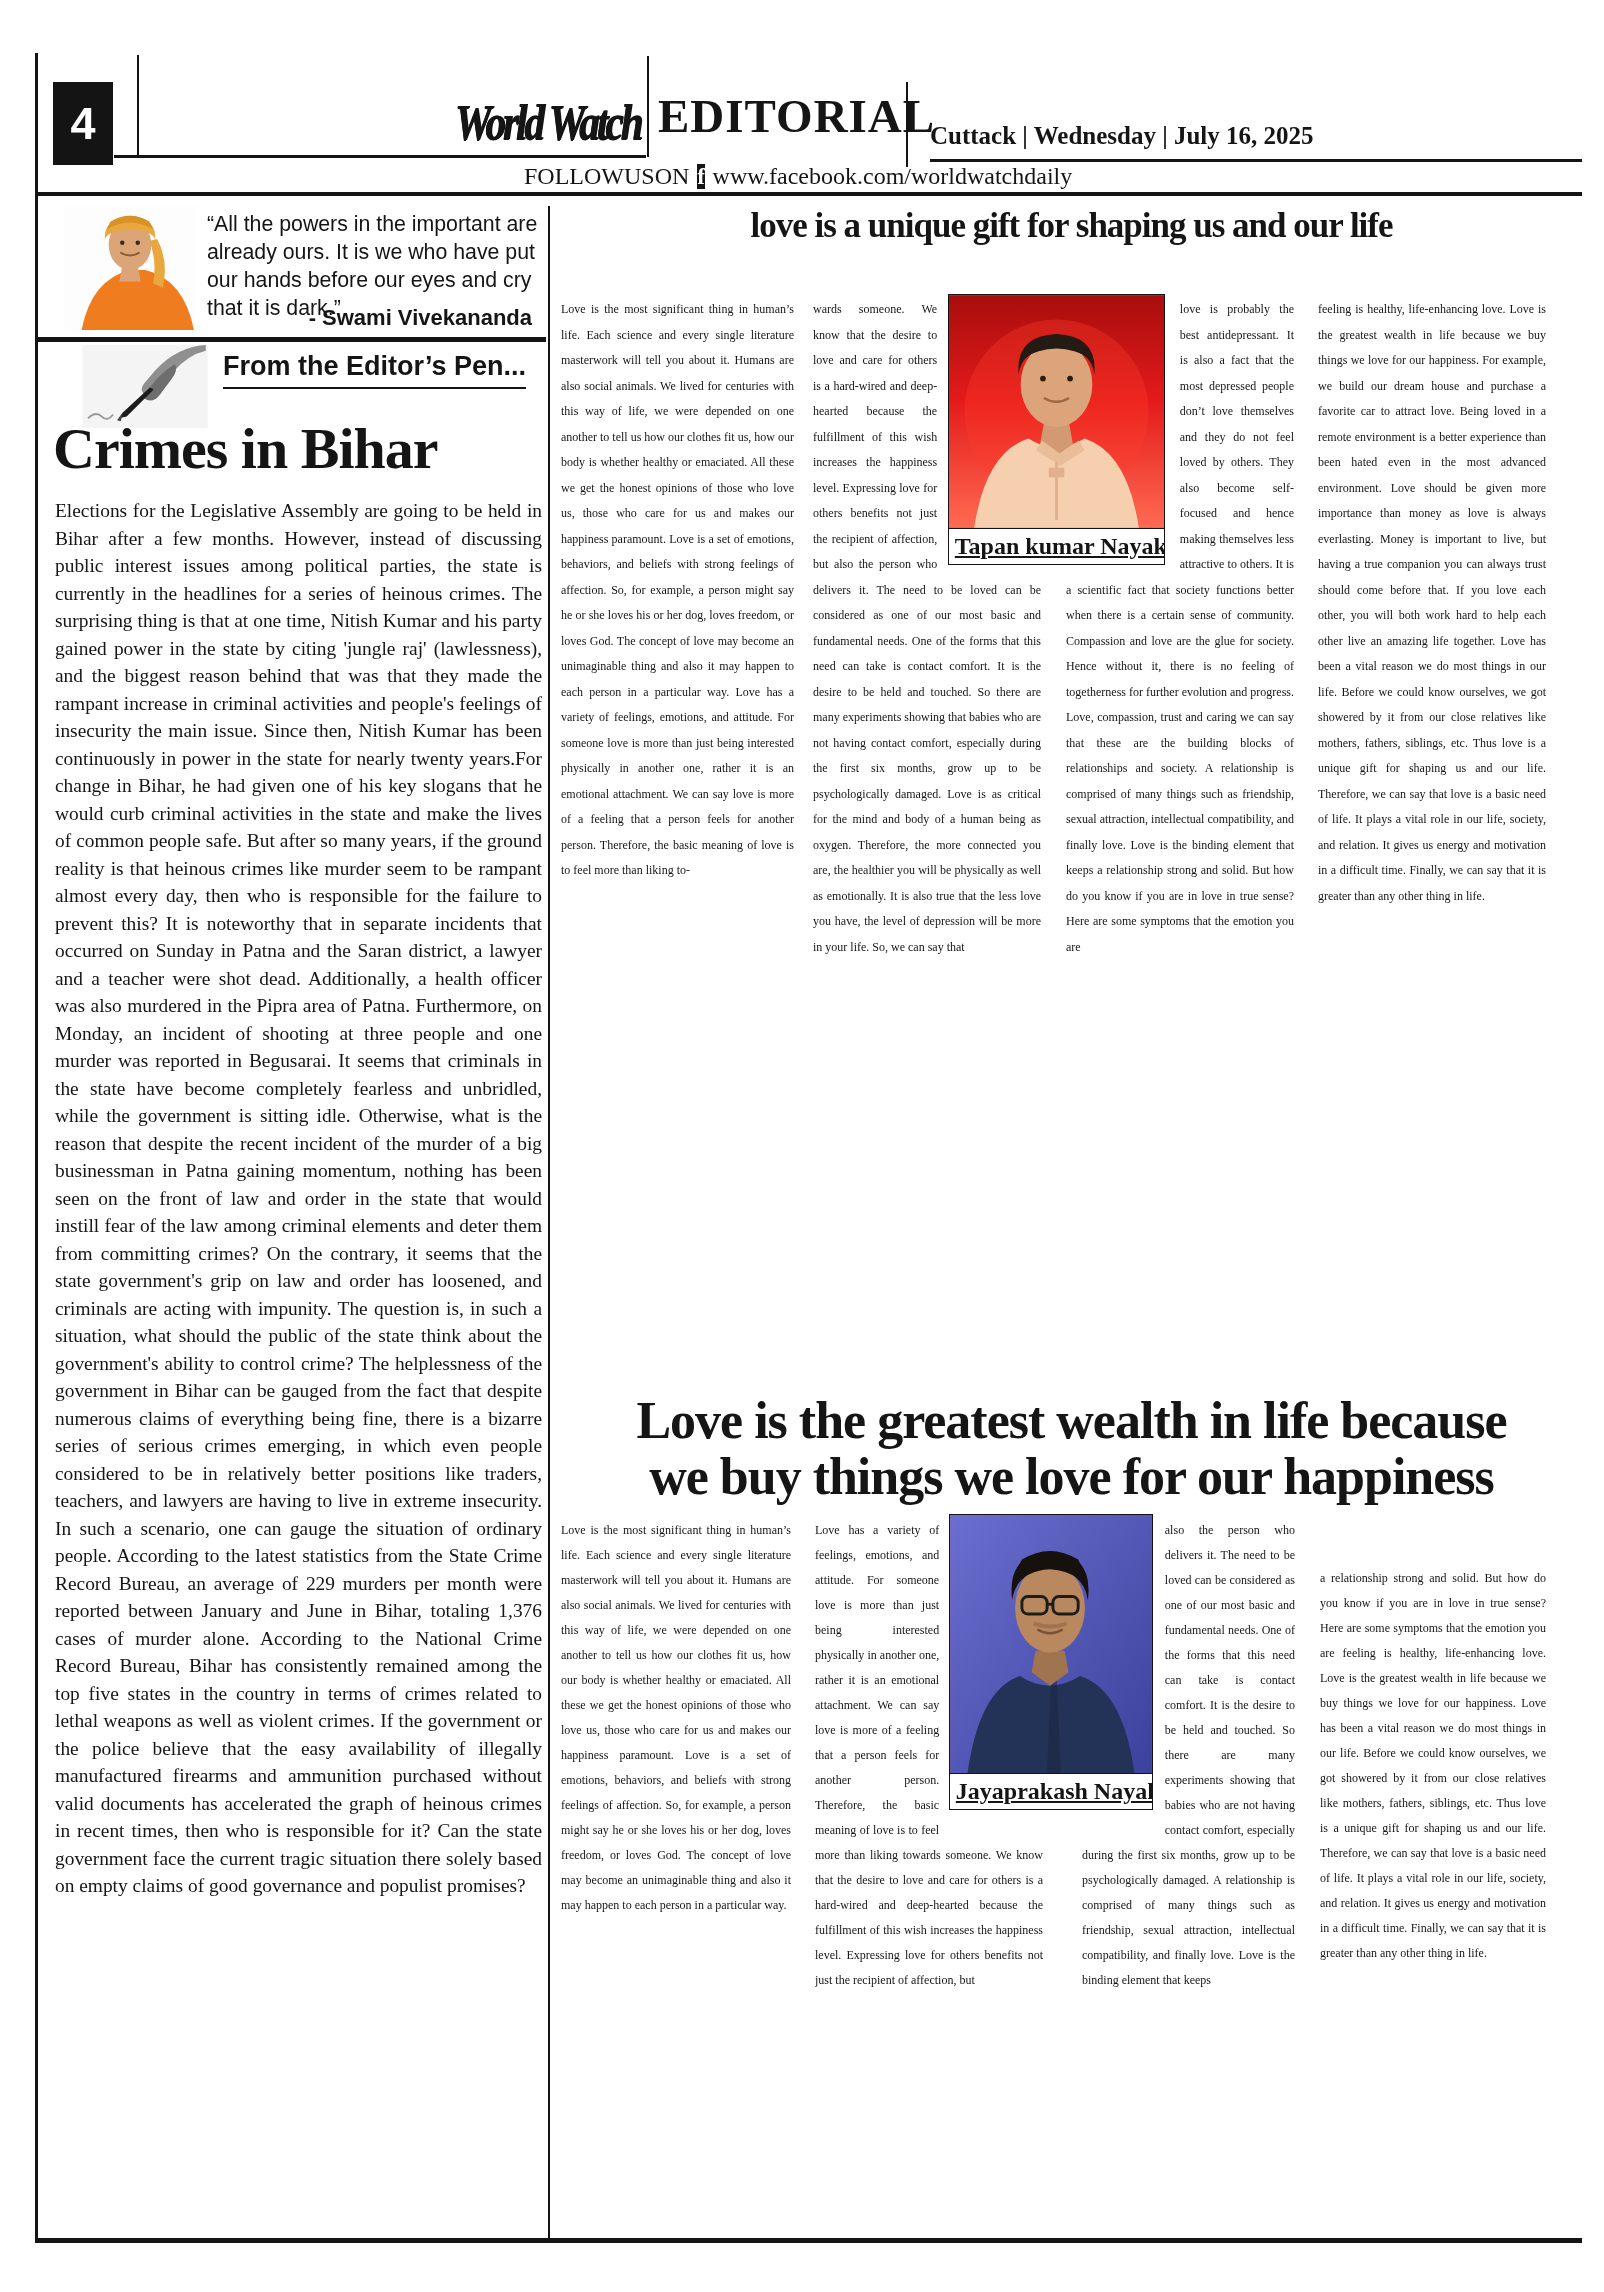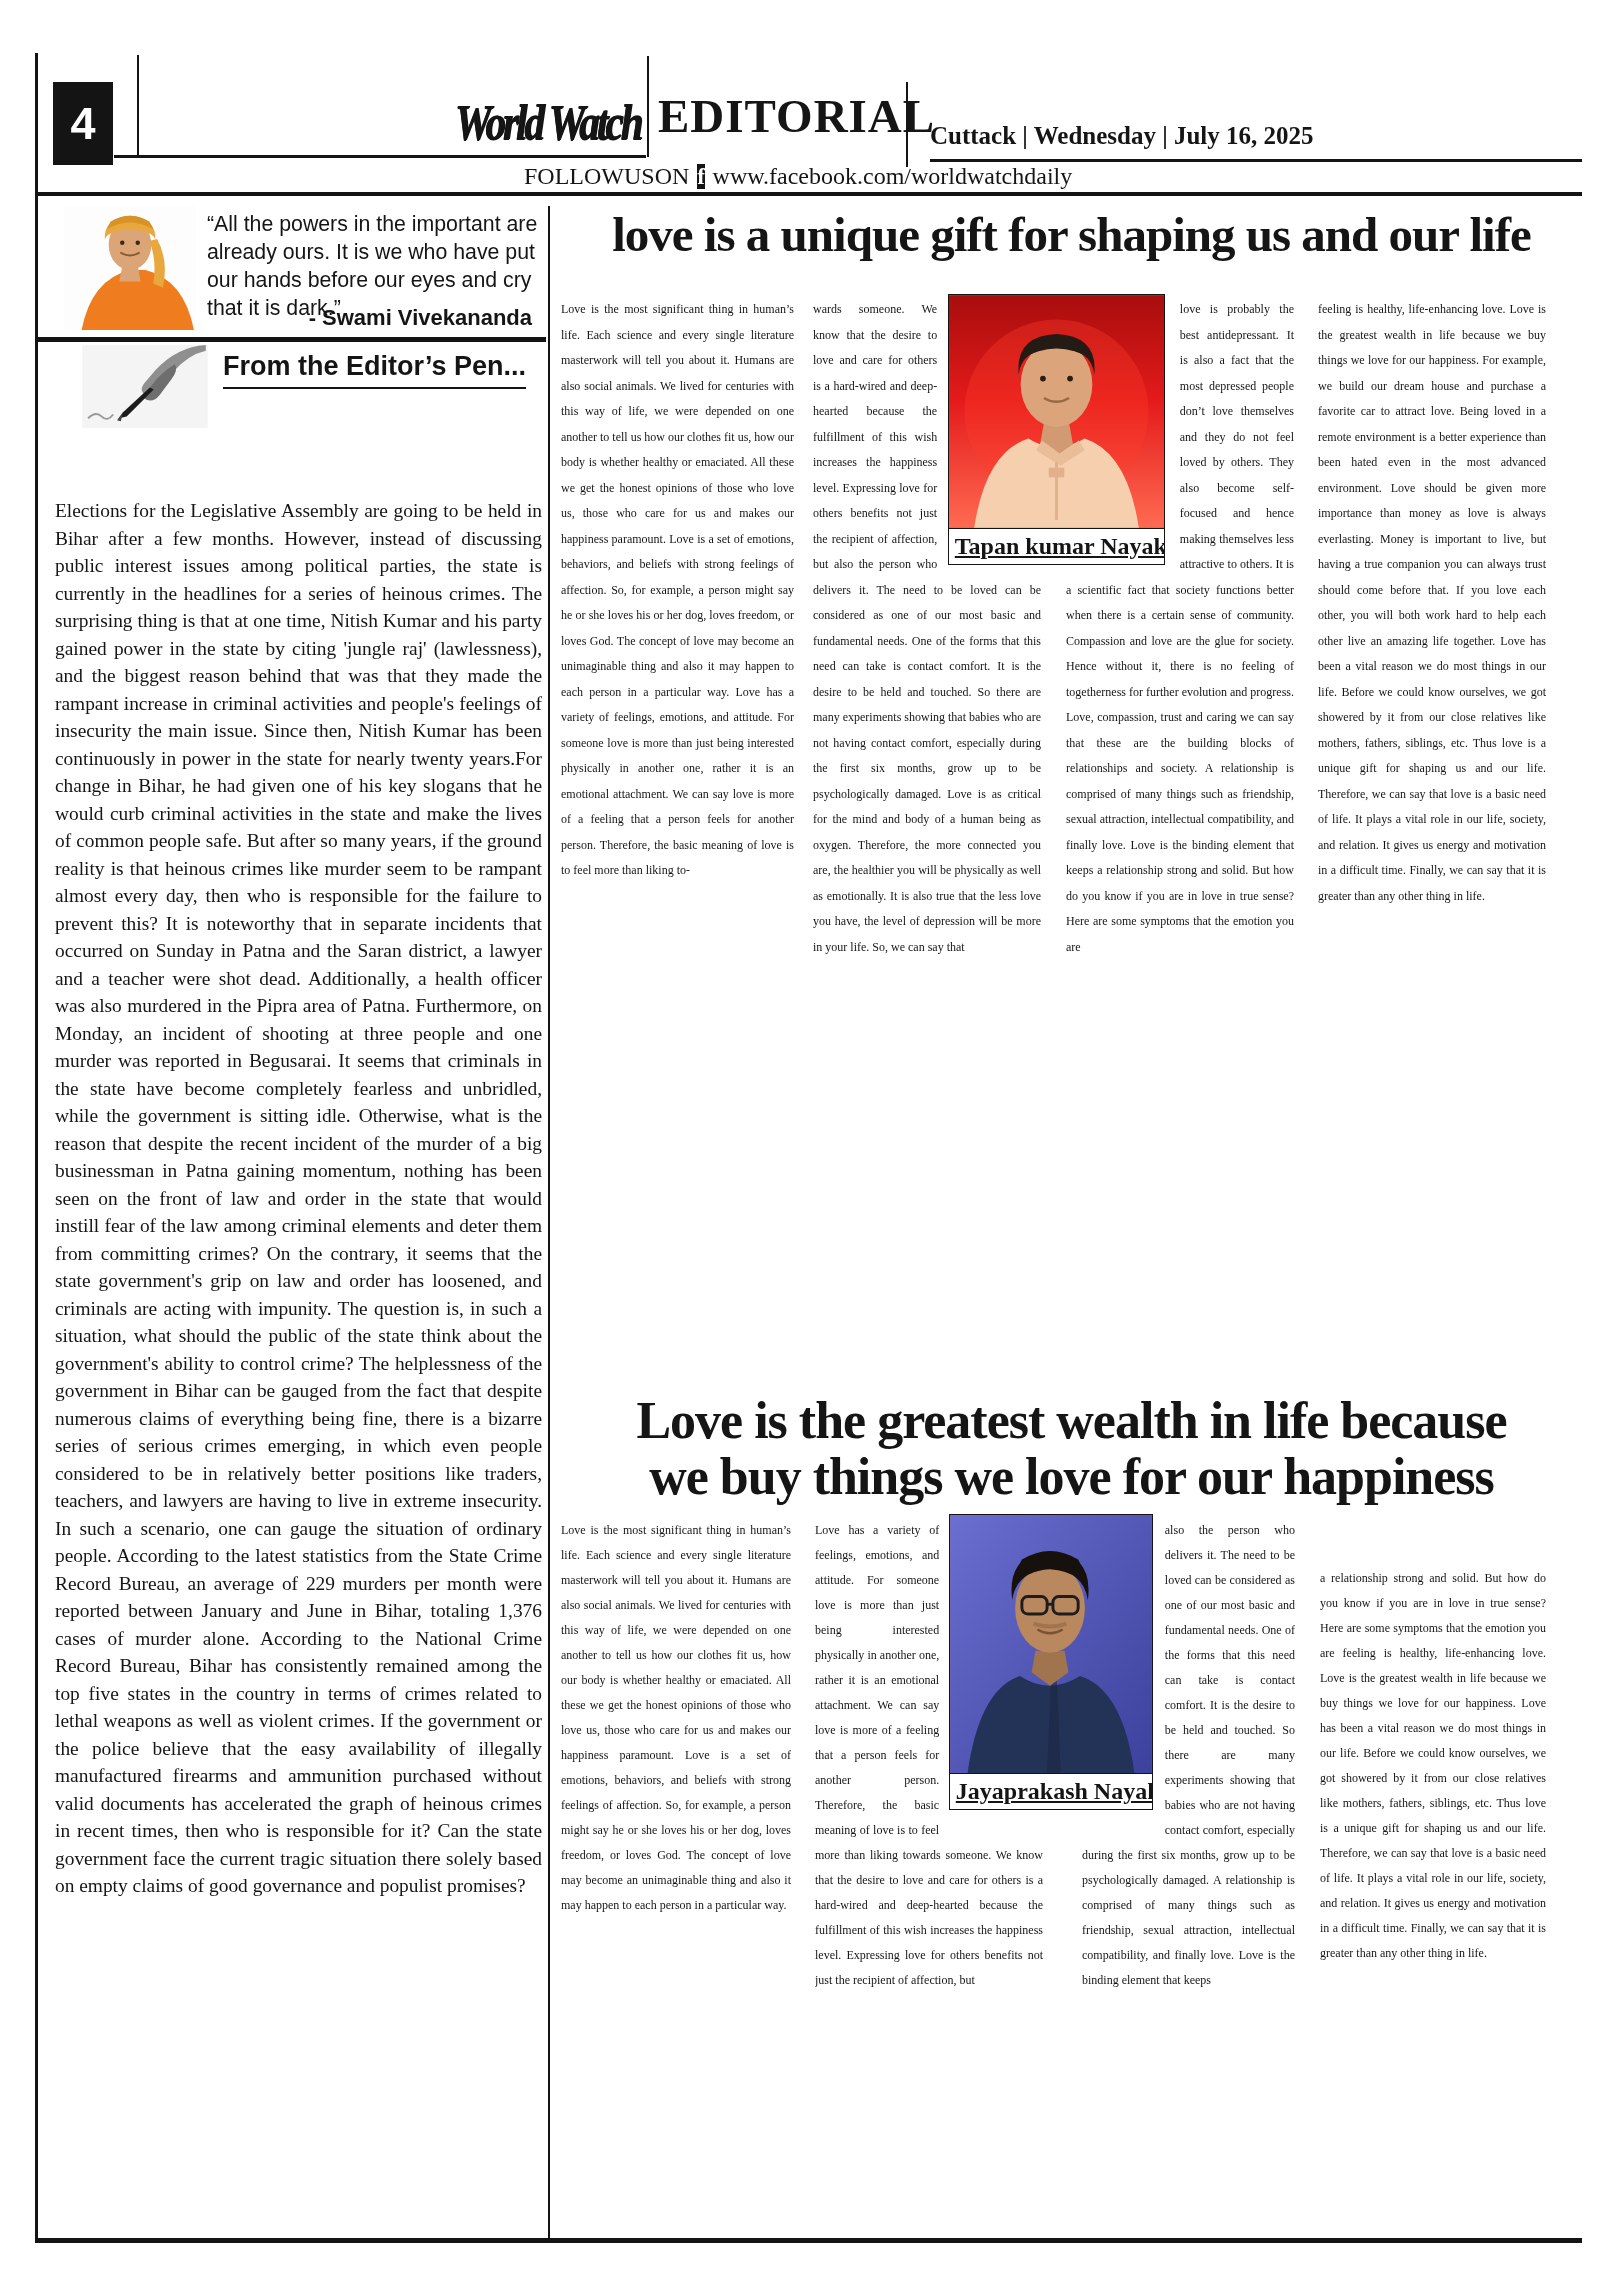--- a/index.html
+++ b/index.html
@@ -23,21 +23,21 @@
   .quotetext{position:absolute;left:207px;top:210px;width:338px;font-family:"Liberation Sans",sans-serif;
              font-size:21.3px;line-height:28px;}
   .quoteattr{position:absolute;left:207px;top:305px;width:325px;text-align:right;font-family:"Liberation Sans",sans-serif;
              font-weight:bold;font-size:22px;}
   .kicker{position:absolute;left:223px;top:351px;font-family:"Liberation Sans",sans-serif;font-weight:bold;
           font-size:27px;border-bottom:2.9px solid #141414;padding-bottom:4.9px;white-space:nowrap;}
   .edheadline{position:absolute;left:53px;top:415px;width:491px;font-weight:bold;font-size:58px;letter-spacing:-1px;}
   .edbody{position:absolute;left:55px;top:497px;width:487px;height:1718px;font-size:19.4px;line-height:27.5px;
           text-align:justify;overflow:hidden;}
   
-  .h1line{position:absolute;left:561px;top:206px;width:1021px;text-align:center;font-weight:bold;font-size:49px;
+  .h1line{position:absolute;left:561px;top:206px;width:1021px;text-align:center;font-weight:bold;font-size:35px;
           letter-spacing:-1px;white-space:nowrap;}
   .h2block{position:absolute;left:561px;top:1393px;width:1021px;text-align:center;font-weight:bold;
            font-size:52px;line-height:56px;letter-spacing:-1px;}
   .artbox{position:absolute;left:561px;width:985px;}
   .col{position:absolute;top:0;font-size:12px;line-height:25.5px;text-align:justify;overflow:hidden;}
   .a2 .col{line-height:25px;}
   .spacer-r{float:right;margin-left:6.8px;}
   .spacer-l{float:left;margin-right:6.8px;}
   
   .photo{position:absolute;border:1.9px solid #141414;background:#ef4444;text-decoration:underline;}
@@ -97,20 +97,21 @@
     <svg width="126" height="83" viewBox="0 0 130 86">
       <rect width="130" height="86" fill="#f4f4f4"></rect>
       <path d="M128 0 q-30 2 -52 26 l-12 14 q-6 8 2 12 q8 2 14 -6 l14 -18 q16 -18 34 -22z" fill="#8f8f8f"></path>
       <path d="M96 20 q-14 8 -26 24 l-8 10 q10 8 18 -2 l12 -16 q8 -10 4 -16z" fill="#6e6e6e"></path>
       <path d="M70 44 L42 70 l-4 6 l8 -2 l28 -28z" fill="#1c1c1c"></path>
       <path d="M42 70 l-6 8 l4 1 z" fill="#444"></path>
       <path d="M6 76 q8 -8 14 -2 q6 6 12 -2" stroke="#9a9a9a" stroke-width="2" fill="none"></path>
     </svg>
   </div>
   <div class="kicker">From the Editor’s Pen...</div>
+  <div class="edheadline">Crimes in Bihar</div>
   <div class="edbody">Elections for the Legislative Assembly are going to be held in Bihar after a few months. However, instead of discussing public interest issues among political parties, the state is currently in the headlines for a series of heinous crimes. The surprising thing is that at one time, Nitish Kumar and his party gained power in the state by citing 'jungle raj' (lawlessness), and the biggest reason behind that was that they made the rampant increase in criminal activities and people's feelings of insecurity the main issue. Since then, Nitish Kumar has been continuously in power in the state for nearly twenty years.For change in Bihar, he had given one of his key slogans that he would curb criminal activities in the state and make the lives of common people safe. But after so many years, if the ground reality is that heinous crimes like murder seem to be rampant almost every day, then who is responsible for the failure to prevent this? It is noteworthy that in separate incidents that occurred on Sunday in Patna and the Saran district, a lawyer and a teacher were shot dead. Additionally, a health officer was also murdered in the Pipra area of Patna. Furthermore, on Monday, an incident of shooting at three people and one murder was reported in Begusarai. It seems that criminals in the state have become completely fearless and unbridled, while the government is sitting idle. Otherwise, what is the reason that despite the recent incident of the murder of a big businessman in Patna gaining momentum, nothing has been seen on the front of law and order in the state that would instill fear of the law among criminal elements and deter them from committing crimes? On the contrary, it seems that the state government's grip on law and order has loosened, and criminals are acting with impunity. The question is, in such a situation, what should the public of the state think about the government's ability to control crime? The helplessness of the government in Bihar can be gauged from the fact that despite numerous claims of everything being fine, there is a bizarre series of serious crimes emerging, in which even people considered to be in relatively better positions like traders, teachers, and lawyers are having to live in extreme insecurity. In such a scenario, one can gauge the situation of ordinary people. According to the latest statistics from the State Crime Record Bureau, an average of 229 murders per month were reported between January and June in Bihar, totaling 1,376 cases of murder alone. According to the National Crime Record Bureau, Bihar has consistently remained among the top five states in the country in terms of crimes related to lethal weapons as well as violent crimes. If the government or the police believe that the easy availability of illegally manufactured firearms and ammunition purchased without valid documents has accelerated the graph of heinous crimes in recent times, then who is responsible for it? Can the state government face the current tragic situation there solely based on empty claims of good governance and populist promises?</div>
 
   <div class="h1line">love is a unique gift for shaping us and our life</div>
 
   <div class="artbox a1" style="top:297px;height:1091px;">
     <div class="col" style="left:0;width:233px;height:1091px;">
       <span>Love is the most significant thing in human’s life. Each science and every single literature masterwork will tell you about it. Humans are also social animals. We lived for centuries with this way of life, we were depended on one another to tell us how our clothes fit us, how our body is whether healthy or emaciated. All these we get the honest opinions of those who love us, those who care for us and makes our happiness paramount. Love is a set of emotions, behaviors, and beliefs with strong feelings of affection. So, for example, a person might say he or she loves his or her dog, loves freedom, or loves God. The concept of love may become an unimaginable thing and also it may happen to each person in a particular way. Love has a variety of feelings, emotions, and attitude. For someone love is more than just being interested physically in another one, rather it is an emotional attachment. We can say love is more of a feeling that a person feels for another person. Therefore, the basic meaning of love is to feel more than liking to-</span>
     </div>
     <div class="col" style="left:252px;width:228px;height:1091px;">
       <div class="spacer-r" style="width:97px;height:278px;"></div>

